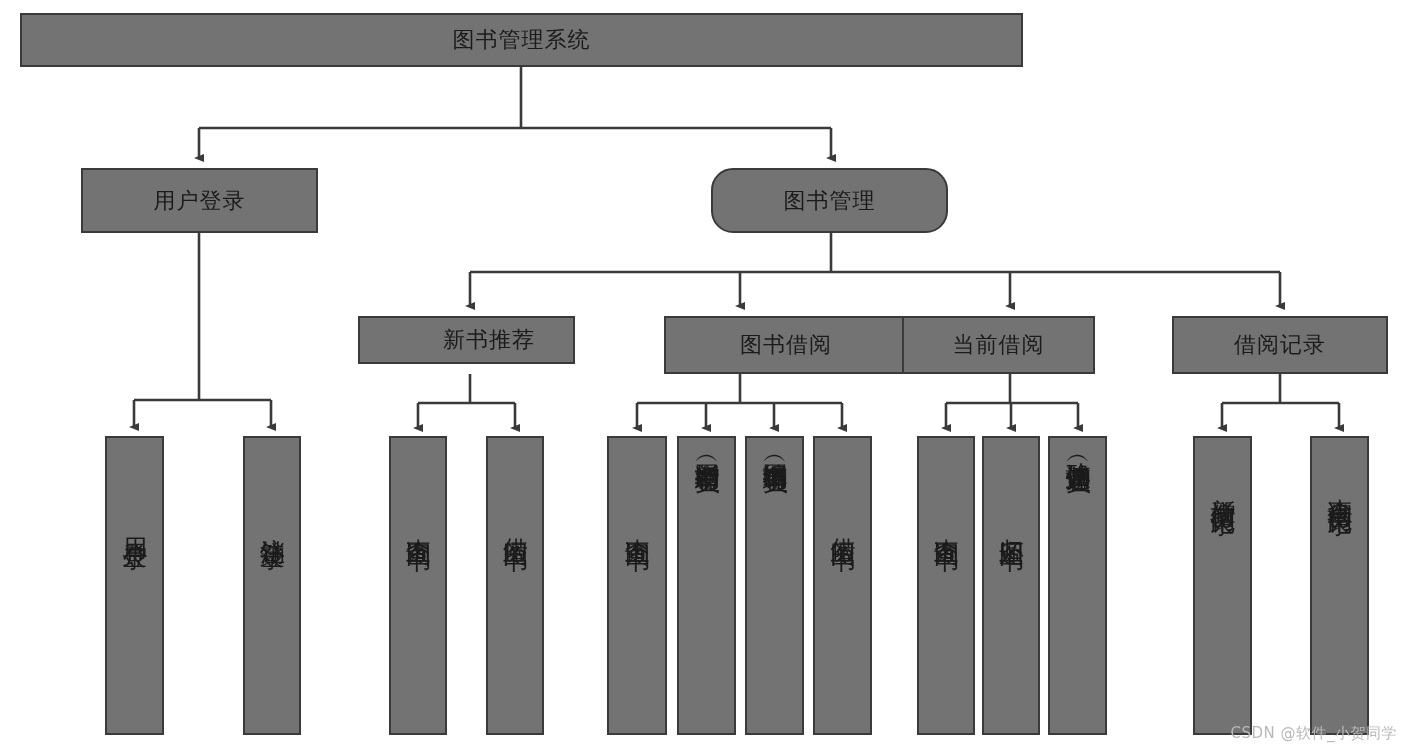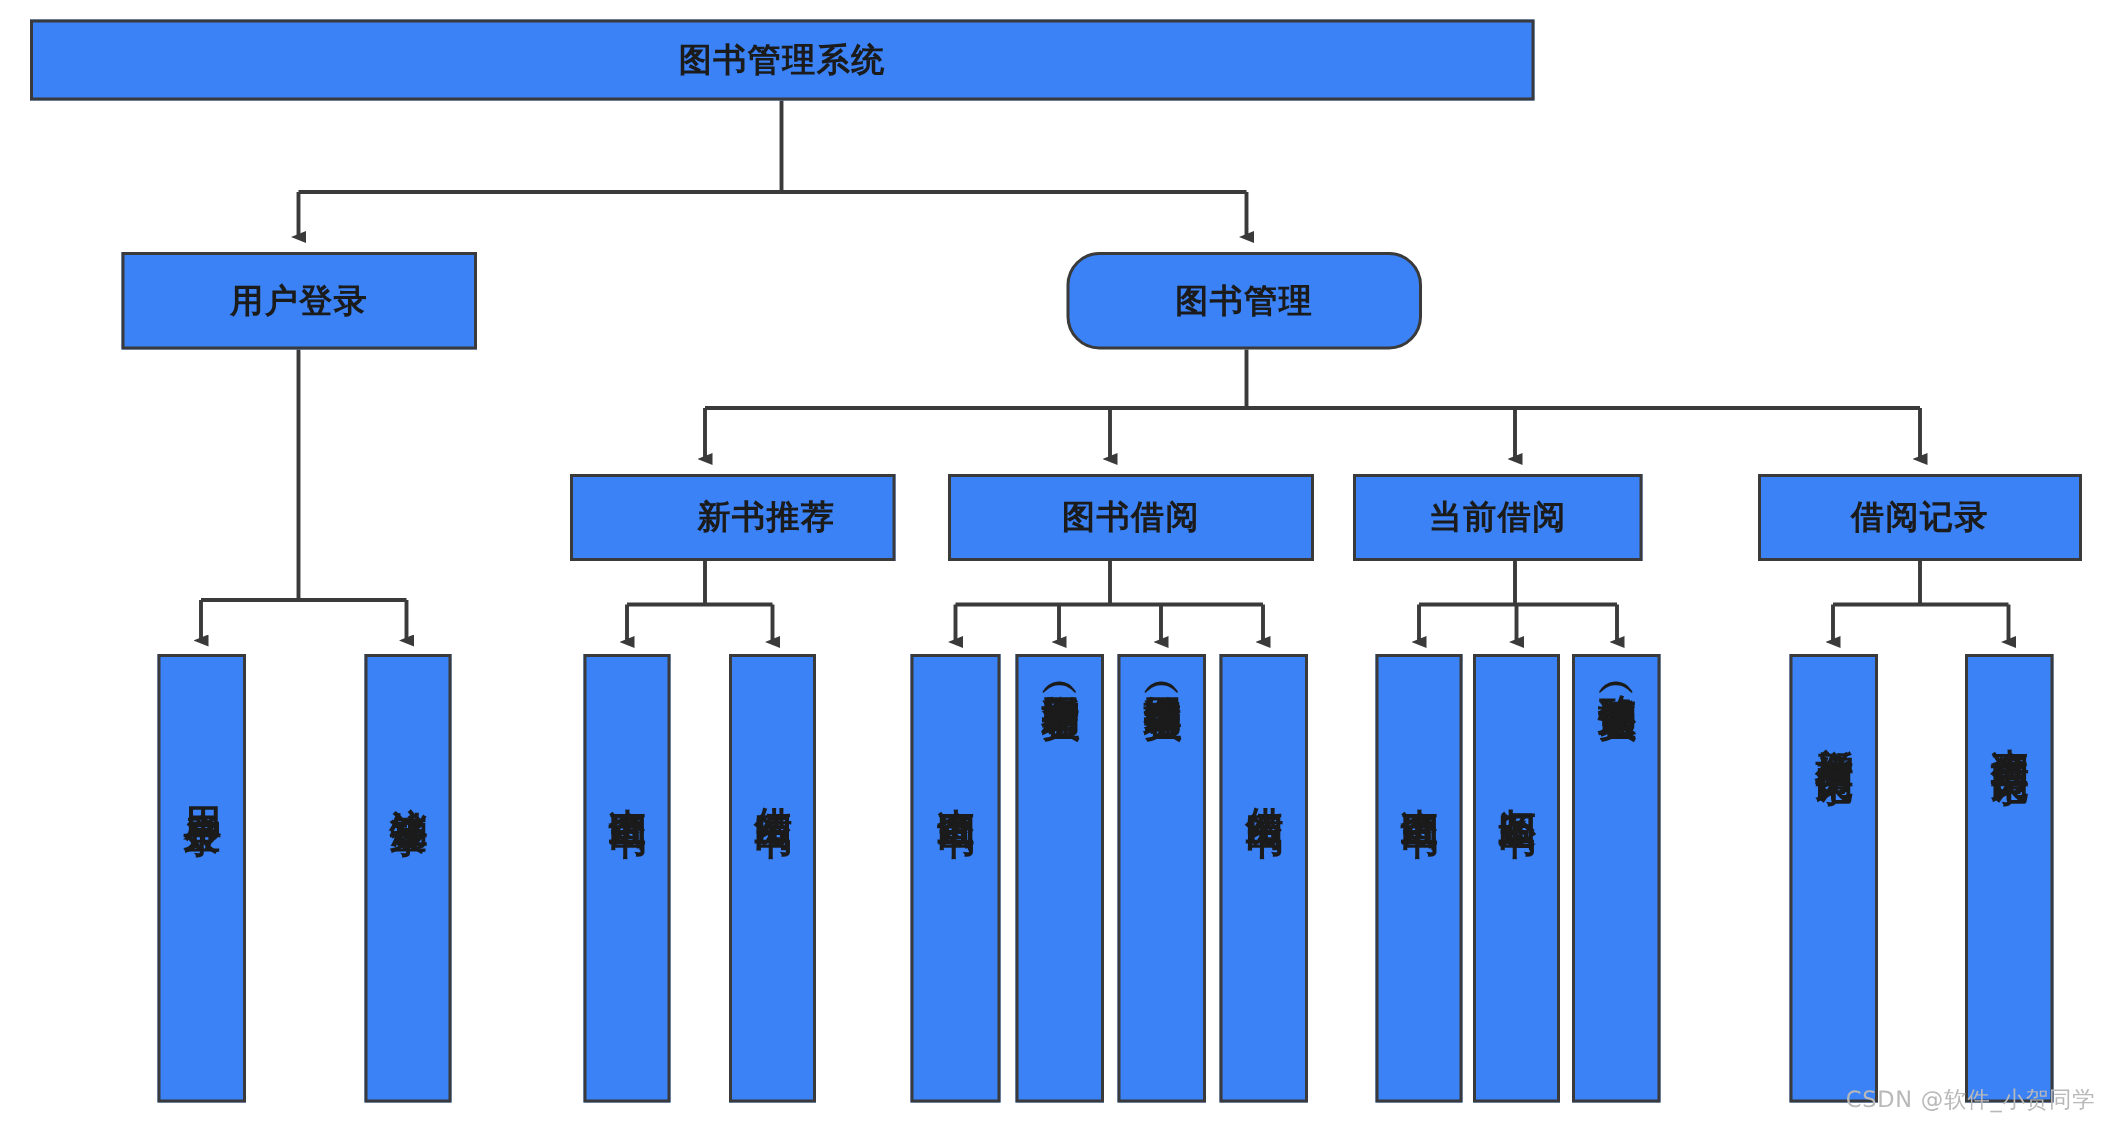--- a/index.html
+++ b/index.html
@@ -23,27 +23,26 @@
     position: absolute;
     left: 0;
     top: 0;
     width: 1405px;
     height: 747px;
     pointer-events: none;
   }
   .node {
     position: absolute;
     box-sizing: border-box;
-    background: #3b82f6;
+    background: #737373;
     border: 2px solid #3a3a3a;
     display: flex;
     align-items: center;
     justify-content: center;
     color: #1b1b1b;
-    font-weight: bold;
   }
   .node.horiz {
     font-size: 22px;
     letter-spacing: 1px;
   }
   .node.leaf {
     align-items: flex-start;
     justify-content: center;
     padding-top: 6px;
   }
@@ -129,24 +128,24 @@
     <span>图书管理系统</span>
   </div>
 
   <div class="node horiz" style="left:81px; top:168px; width:237px; height:65px;">
     <span>用户登录</span>
   </div>
   <div class="node horiz" style="left:711px; top:168px; width:237px; height:65px;border-radius:22px;">
     <span>图书管理</span>
   </div>
 
-  <div class="node horiz" style="left:380px; top:316px; width:217px; height:58px;padding-left:45px;">
+  <div class="node horiz" style="left:358px; top:316px; width:217px; height:48px;padding-left:45px;">
     <span>新书推荐</span>
   </div>
-  <div class="node horiz" style="left:632px; top:316px; width:244px; height:58px;">
+  <div class="node horiz" style="left:664px; top:316px; width:244px; height:58px;">
     <span>图书借阅</span>
   </div>
   <div class="node horiz" style="left:902px; top:316px; width:193px; height:58px;">
     <span>当前借阅</span>
   </div>
   <div class="node horiz" style="left:1172px; top:316px; width:216px; height:58px;justify-content:center;">
     <span>借阅记录</span>
   </div>
 
   <div class="node leaf" style="left:105px; top:436px; width:59px; height:299px; padding-top:80px;">

